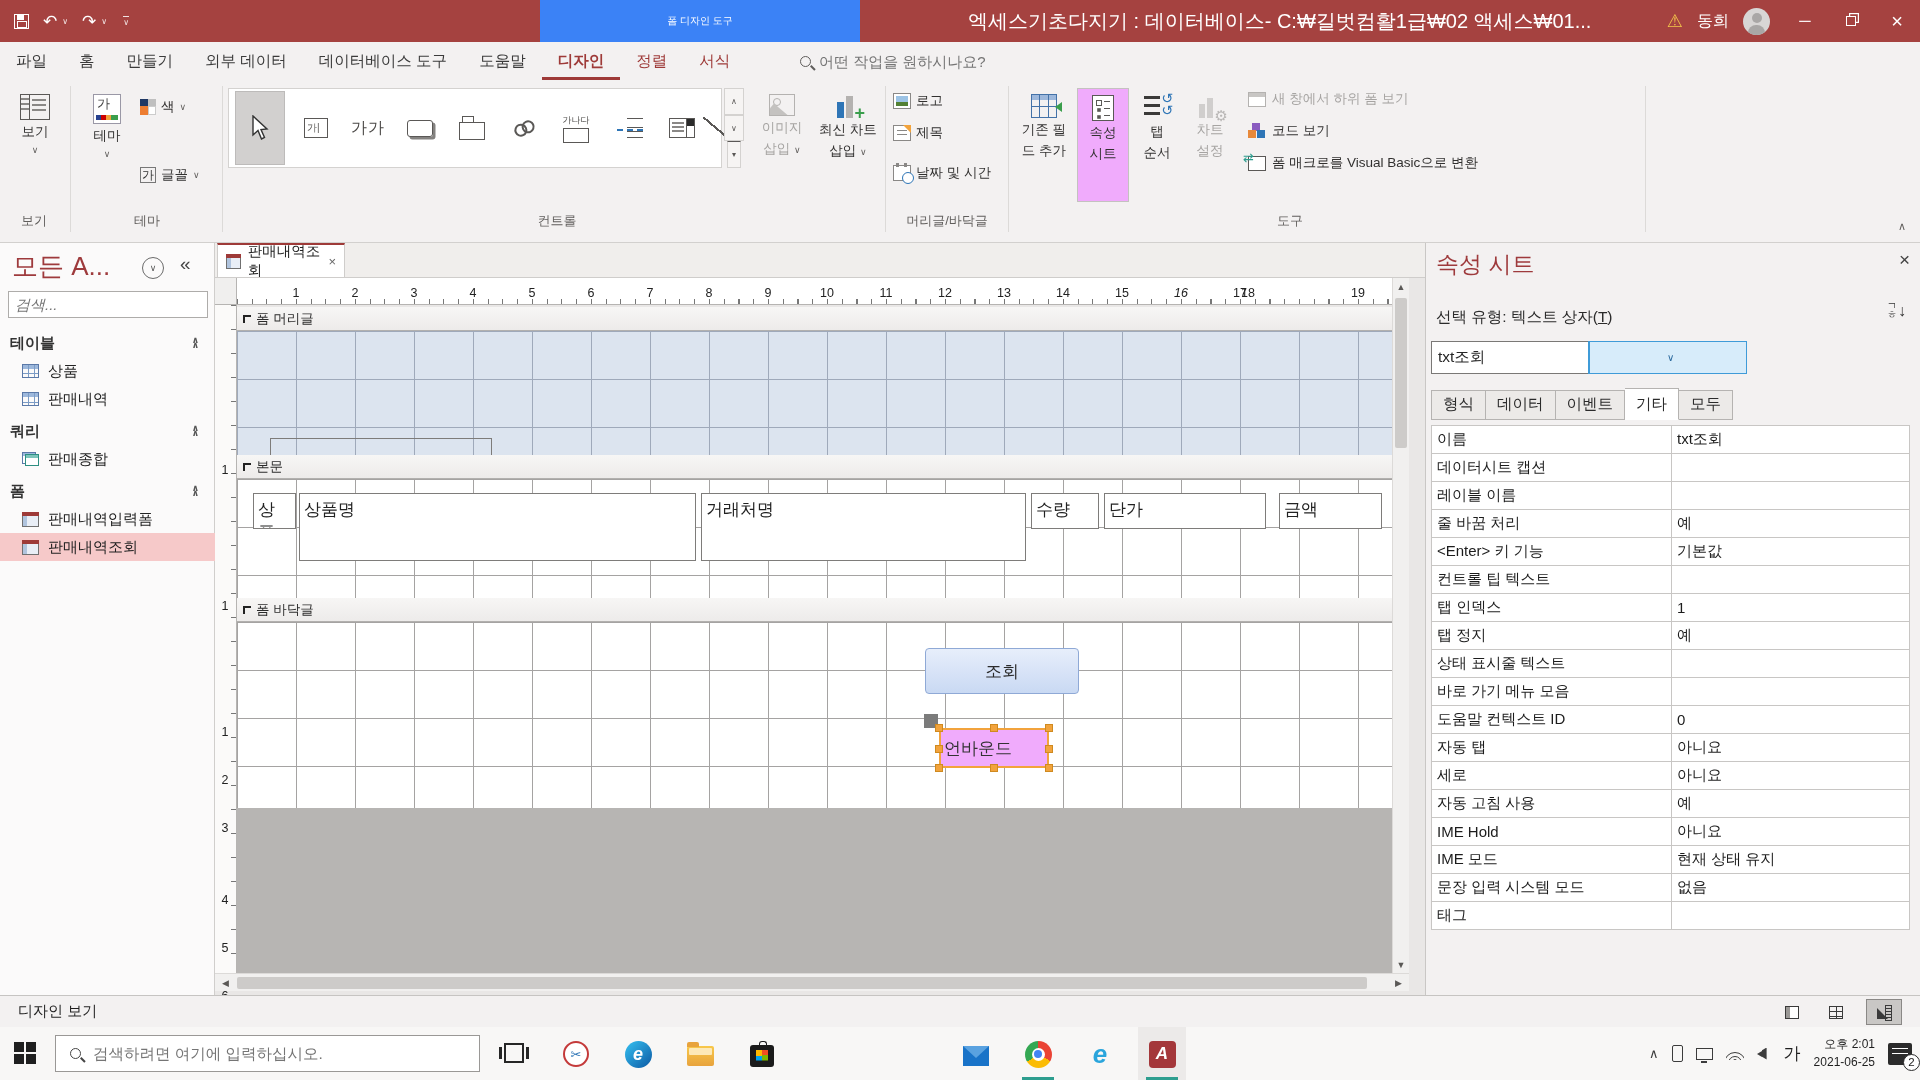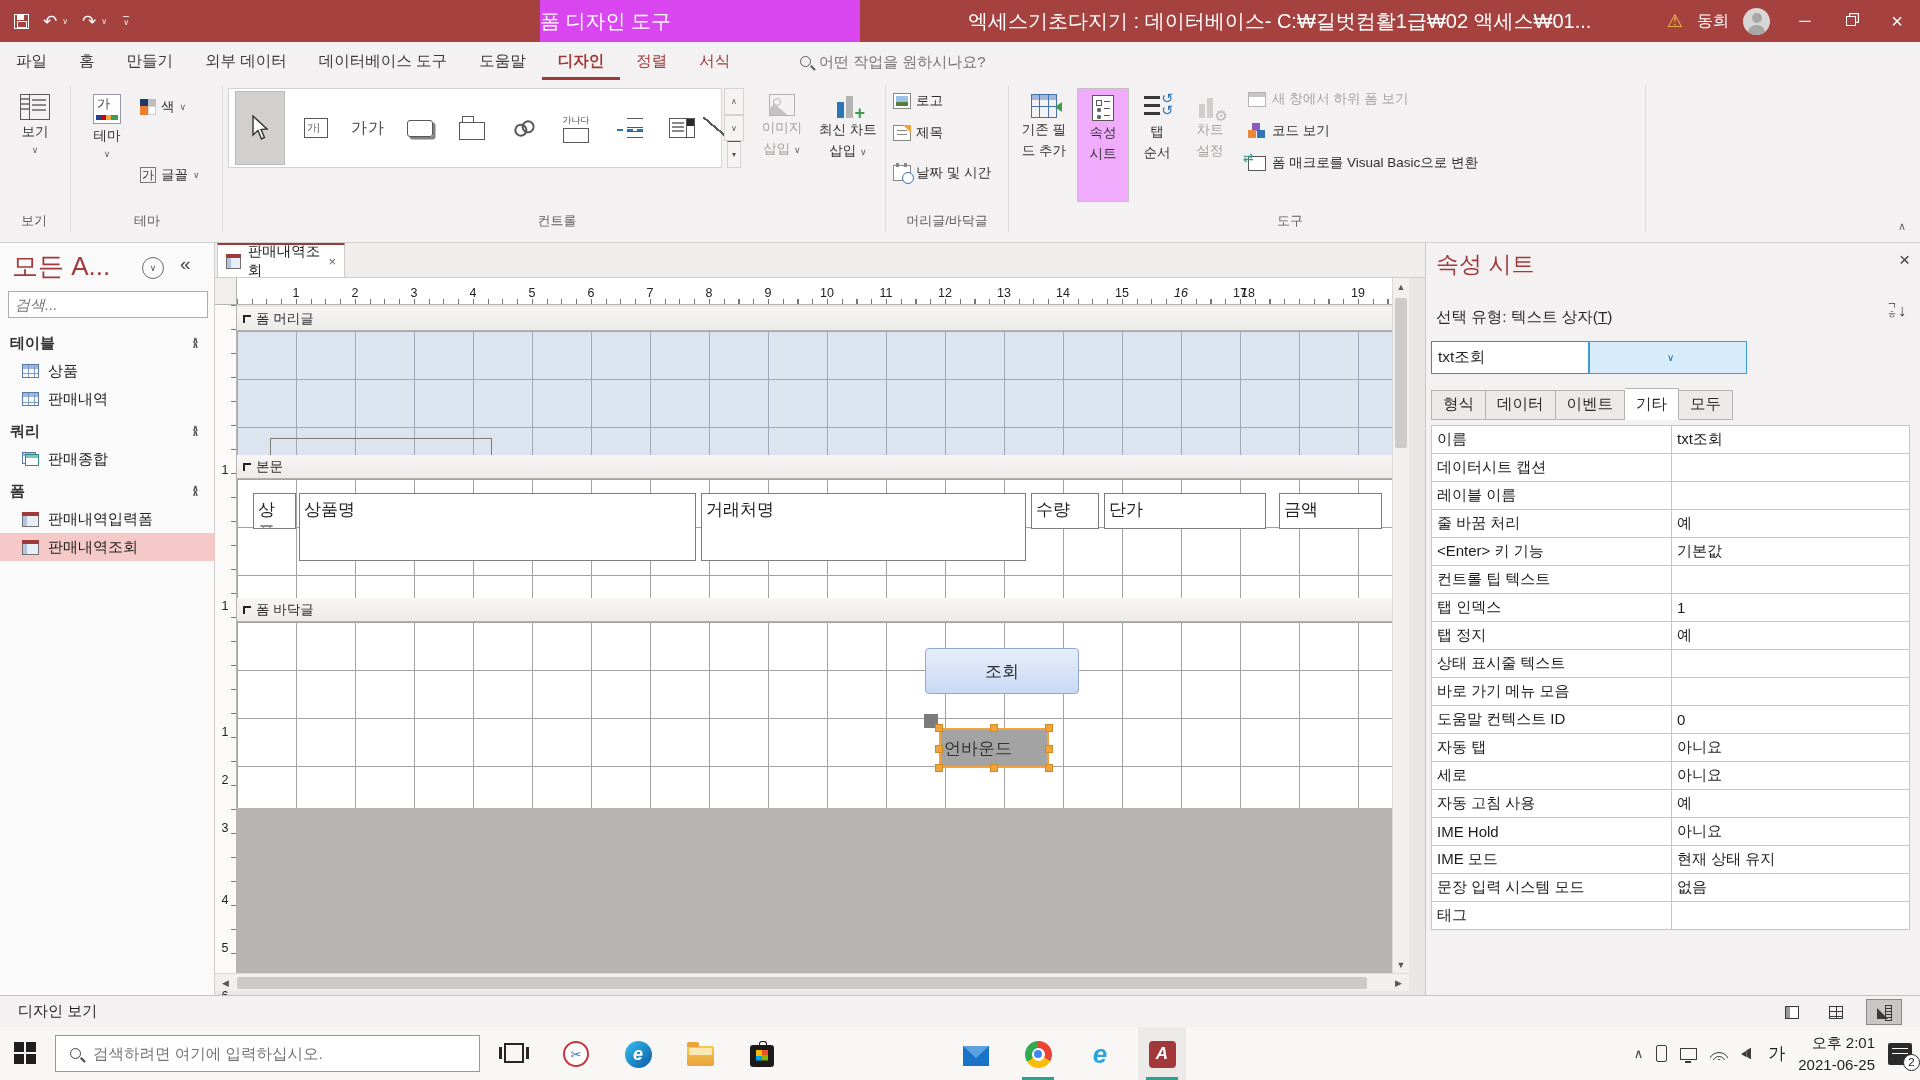--- a/index.html
+++ b/index.html
@@ -5,21 +5,21 @@
   *{margin:0;padding:0;box-sizing:border-box}
   html,body{width:1920px;height:1080px;overflow:hidden;font-family:"Liberation Sans","DejaVu Sans",sans-serif;background:#f3f1f1;color:#262626}
   
   #titlebar{position:absolute;left:0;top:0;width:1920px;height:42px;background:#a54240;color:#fff}
   .qat{position:absolute;top:0;left:0;height:42px;display:flex;align-items:center;gap:14px;padding-left:14px}
   .save-ic{width:15px;height:15px;border:1.5px solid #fff;position:relative}
   .save-ic:before{content:"";position:absolute;left:2px;top:0;width:7px;height:5px;background:#fff}
   .save-ic:after{content:"";position:absolute;left:2px;bottom:0;width:8px;height:5px;border:1px solid #fff}
   .qbtn{font-size:17px;line-height:1;color:#fff}
   .qcar{font-size:8px;margin-left:-9px;opacity:.85}
-  .ctx-tab{position:absolute;left:540px;top:0;width:320px;height:42px;background:#d946ef;display:flex;align-items:center;font-size:20px}
+  .ctx-tab{position:absolute;left:540px;top:0;width:320px;height:42px;background:#3b82f6;display:flex;align-items:center;justify-content:center;font-size:10px}
   .tb-title{position:absolute;left:968px;top:0;height:42px;display:flex;align-items:center;font-size:20px;white-space:nowrap}
   .tb-right{position:absolute;right:150px;top:0;height:42px;display:flex;align-items:center;gap:14px}
   .warn{color:#f4c64a;font-size:18px}
   .avatar{width:27px;height:27px;border-radius:50%;background:#d8d6d5;position:relative;overflow:hidden}
   .avatar:before{content:"";position:absolute;left:8.5px;top:5px;width:10px;height:10px;border-radius:50%;background:#a9a7a6}
   .avatar:after{content:"";position:absolute;left:5px;top:17px;width:17px;height:10px;border-radius:8px 8px 0 0;background:#a9a7a6}
   .winbtns{position:absolute;right:0;top:0;height:42px;display:flex}
   .winbtn{width:46px;height:42px;display:flex;align-items:center;justify-content:center;font-size:16px}
   .restore-ic{width:10px;height:10px;border:1.2px solid #fff;box-shadow:3px -3px 0 -1.2px #a54240,3px -3px 0 0 #fff}
   
@@ -136,21 +136,21 @@
   .secbar{position:absolute;left:22px;width:1155px;height:24px;background:linear-gradient(#f7f6f5,#edebea);border-bottom:1px solid #b2b0ae;display:flex;align-items:center;gap:5px;padding-left:6px;font-size:13.5px;color:#2b2b2b}
   .secglyph{width:8px;height:8px;border-left:2px solid #222;border-top:2px solid #222}
   .gridarea{position:absolute;left:22px;width:1155px;background-image:linear-gradient(90deg,#a5a3a2 1px,#0000 1px),linear-gradient(180deg,#a5a3a2 1px,#0000 1px);background-size:59px 48px;background-color:#fff}
   .gridarea.blue{background-color:#dce4ef;background-image:linear-gradient(90deg,#9fa9ba 1px,#0000 1px),linear-gradient(180deg,#9fa9ba 1px,#0000 1px)}
   .formtitlebox{position:absolute;left:33px;top:107px;width:222px;height:68px;border:1px solid #7e7c7a;font-size:34px;color:#838383;display:flex;align-items:center;padding-left:4px;letter-spacing:1px}
   .hlbox{position:absolute;top:172px;height:31px;border:1px solid #7e7c7a;font-size:17px;color:#6e6e6e;display:flex;align-items:center;padding:0 4px}
   .hlbox.r{justify-content:flex-end}
   .dfbox{position:absolute;top:250px;height:36px;border:1px solid #7e7c7a;background:#fff;font-size:17px;color:#222;display:flex;align-items:flex-start;padding:4px 4px 0}
   .dfbox.tall{height:68px}
   .lookupbtn{position:absolute;left:710px;top:405px;width:154px;height:46px;background:linear-gradient(#e7eefb,#c9d9f3);border:1px solid #8fa9d6;border-radius:4px;display:flex;align-items:center;justify-content:center;font-size:17px;color:#2b2b2b}
-  .unbound{position:absolute;left:724px;top:485px;width:110px;height:40px;border:2px solid #f2a33c;background:#a3a3a3;font-size:17px;color:#333;display:flex;align-items:center;padding-left:3px}
+  .unbound{position:absolute;left:724px;top:485px;width:110px;height:40px;border:2px solid #f2a33c;background:#f0abfc;font-size:17px;color:#333;display:flex;align-items:center;padding-left:3px}
   .handle{position:absolute;width:8px;height:8px;background:#f2a33c;border:1px solid #cf8a20}
   .movehandle{position:absolute;left:709px;top:471px;width:14px;height:14px;background:#7b7b7b}
   .grayzone{position:absolute;left:22px;top:565px;width:1155px;height:165px;background:#b7b5b3}
   .vsb{position:absolute;left:1177px;top:35px;width:17px;height:695px;background:#f1f0ef;border-left:1px solid #dcdad8}
   .hsb{position:absolute;left:0;top:730px;width:1194px;height:18px;background:#f1f0ef;border-top:1px solid #dcdad8}
   .sbtn{position:absolute;background:#f1f0ef;color:#5a5856;font-size:9px;display:flex;align-items:center;justify-content:center}
   .sthumb{position:absolute;background:#cdcbc9;border-radius:2px}
   
   #props{position:absolute;left:1425px;top:243px;width:495px;height:752px;background:#f3f1f1;border-left:1px solid #c9c7c5}
   .p-title{position:absolute;left:10px;top:6px;font-size:23px;color:#9e3a3c}
@@ -214,21 +214,21 @@
   .tray .chev{font-size:13px}
   .phone-ic{width:11px;height:17px;border:1.6px solid #3c3c3c;border-radius:2px}
   .disp-ic{width:17px;height:12px;border:1.6px solid #3c3c3c;position:relative}
   .disp-ic:after{content:"";position:absolute;left:4px;bottom:-4px;width:6px;height:2px;background:#3c3c3c}
   .wifi-ic{width:18px;height:12px;position:relative;overflow:hidden}
   .wifi-ic i{position:absolute;left:50%;bottom:-14px;transform:translateX(-50%);border:1.6px solid #3c3c3c;border-radius:50%}
   .spk-ic{width:14px;height:12px;position:relative}
   .spk-ic:before{content:"";position:absolute;left:0;top:3px;border-top:3px solid #0000;border-bottom:3px solid #0000;border-right:5px solid #3c3c3c;width:0}
   .spk-ic:after{content:"";position:absolute;left:5px;top:0;width:5px;height:12px;background:#3c3c3c;clip-path:polygon(0 25%,100% 0,100% 100%,0 75%)}
   .ime{font-size:17px;color:#1f1f1f}
-  .clock{text-align:right;font-size:15px;line-height:1.45;color:#1f1f1f}
+  .clock{text-align:right;font-size:12px;line-height:1.45;color:#1f1f1f}
   .notif{width:24px;height:22px;background:#2b2b2b;position:relative;border-radius:2px}
   .notif:before{content:"";position:absolute;left:4px;top:5px;width:16px;height:1.8px;background:#fff;box-shadow:0 5px 0 #fff}
   .notif .badge{position:absolute;right:-8px;bottom:-6px;width:17px;height:17px;border-radius:50%;background:#fff;border:1px solid #2b2b2b;font-size:11.5px;color:#1b1b1b;display:flex;align-items:center;justify-content:center}
 </style>
 </head>
 <body>
 
 <div id="titlebar">
   <div class="qat">
     <span class="save-ic"></span>

